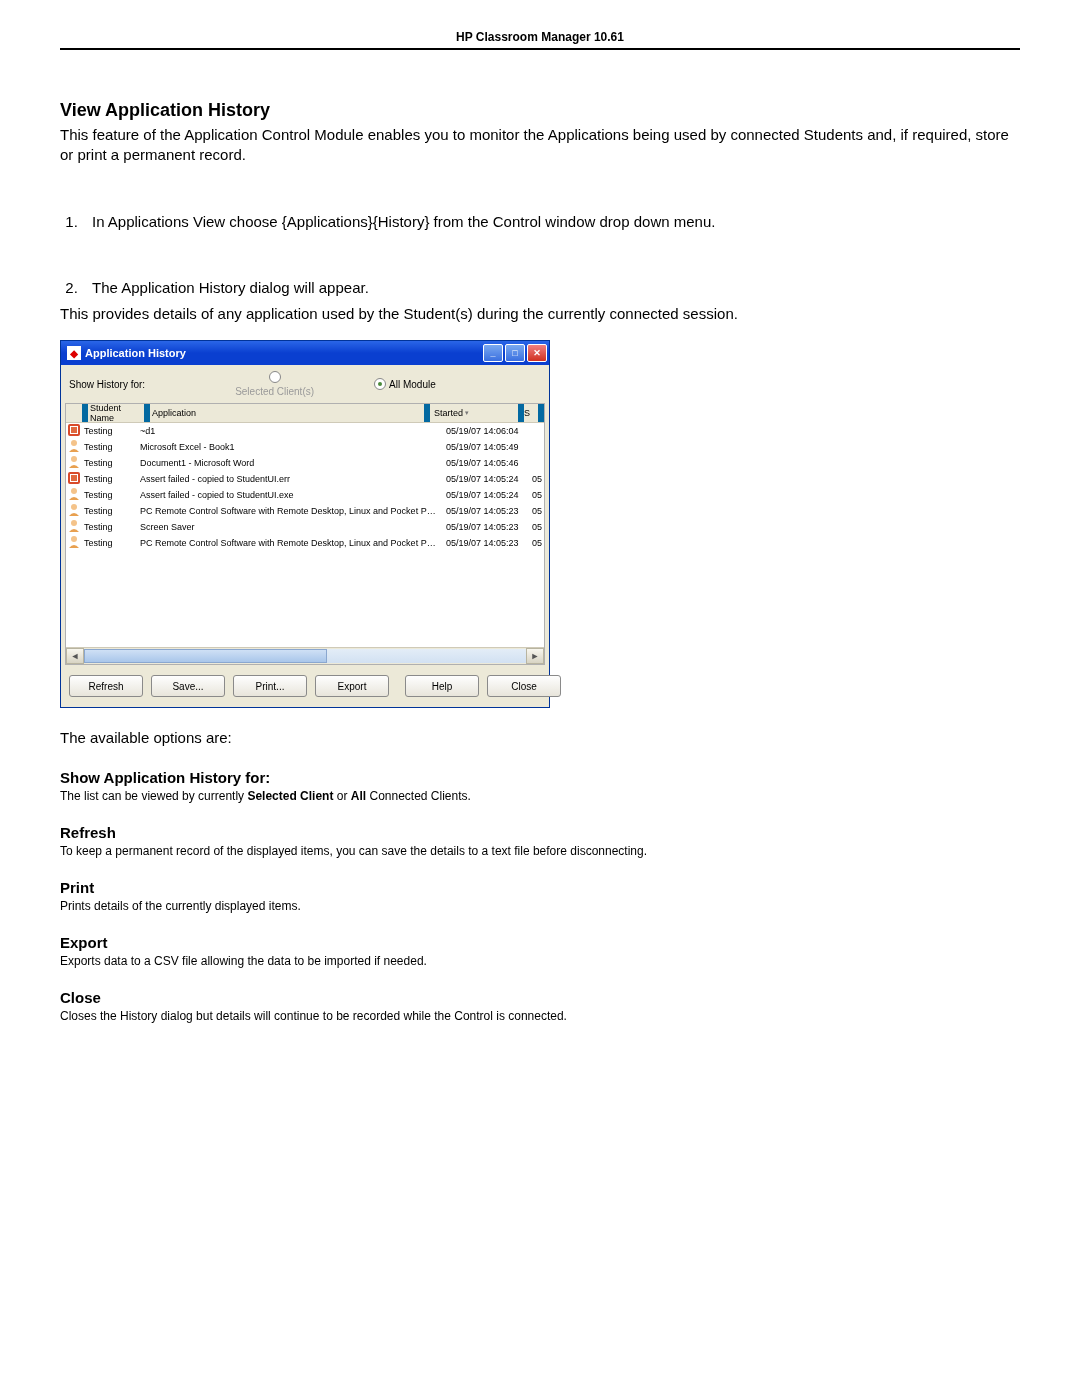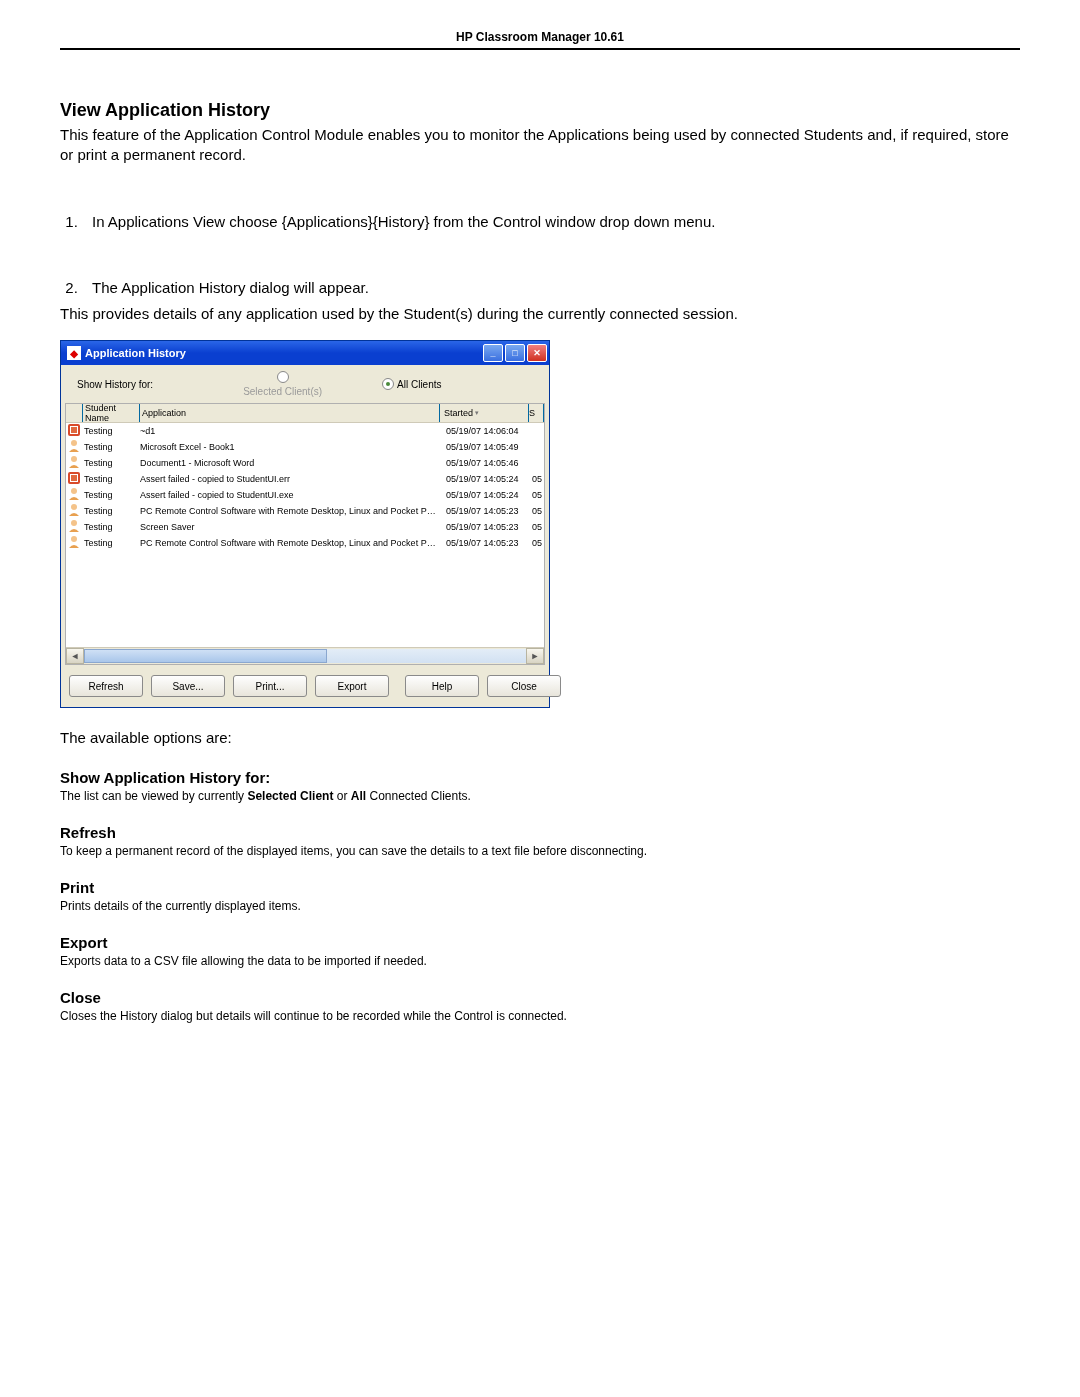--- a/index.html
+++ b/index.html
@@ -99,21 +99,21 @@
     border-radius: 2px;
     display: flex; align-items: center; justify-content: center;
     font-size: 9px; font-weight: bold;
   }
   .winbtn.min { background: linear-gradient(to bottom,#7aa9f0,#3a6fe0); color:#fff; }
   .winbtn.max { background: linear-gradient(to bottom,#7aa9f0,#3a6fe0); color:#fff; }
   .winbtn.close { background: linear-gradient(to bottom,#f08080,#d03020); color:#fff; }
 
   .dlg-toolbar {
     display: flex; align-items: center;
-    padding: 6px 16px;
+    padding: 6px 8px;
     font-size: 10px;
     gap: 40px;
   }
   .radio-group { display: flex; align-items: center; gap: 60px; margin-left: 50px;}
   .radio-item { display: flex; align-items: center; gap: 3px; }
   .radio-item.disabled { color: #9a9a9a; flex-direction: column; }
   .radio-circle {
     width: 10px; height: 10px; border: 1px solid #888; border-radius: 50%; background: #fff;
     display: inline-flex; align-items: center; justify-content: center;
   }
@@ -138,21 +138,21 @@
     background: #ece9d8;
     border-bottom: 1px solid #cfcab8;
     height: 18px;
     align-items: center;
   }
   .col-icon { width: 16px; flex: 0 0 16px; }
   .col-name { width: 54px; flex: 0 0 54px; padding-left: 2px;}
   .col-app  { flex: 1 1 auto; padding-left: 2px; overflow: hidden; white-space: nowrap; text-overflow: ellipsis;}
   .col-start{ width: 84px; flex: 0 0 84px; padding-left: 4px; white-space: nowrap;}
   .col-s    { width: 14px; flex: 0 0 14px; text-align: center;}
-  .list-header > div { border-right: 1px solid #0369a1; height: 100%; display:flex; align-items:center; }
+  .list-header > div { border-right: 6px solid #0369a1; height: 100%; display:flex; align-items:center; }
   .list-row {
     align-items: center;
     height: 16px;
     padding: 0;
   }
   .row-icon {
     width: 14px; height: 14px; margin: 0 1px;
     display:inline-flex; align-items:center; justify-content:center;
   }
   .row-icon svg { width: 14px; height: 14px; }
@@ -232,21 +232,21 @@
 
     <div class="dlg-toolbar">
       <span>Show History for:</span>
       <div class="radio-group">
         <div class="radio-item disabled">
           <span class="radio-circle"></span>
           <span>Selected Client(s)</span>
         </div>
         <div class="radio-item">
           <span class="radio-circle on"></span>
-          <span>All Clients</span>
+          <span>All Module</span>
         </div>
       </div>
     </div>
 
     <div class="list-area">
       <div class="list-header">
         <div class="col-icon"></div>
         <div class="col-name">Student Name</div>
         <div class="col-app">Application</div>
         <div class="col-start">

